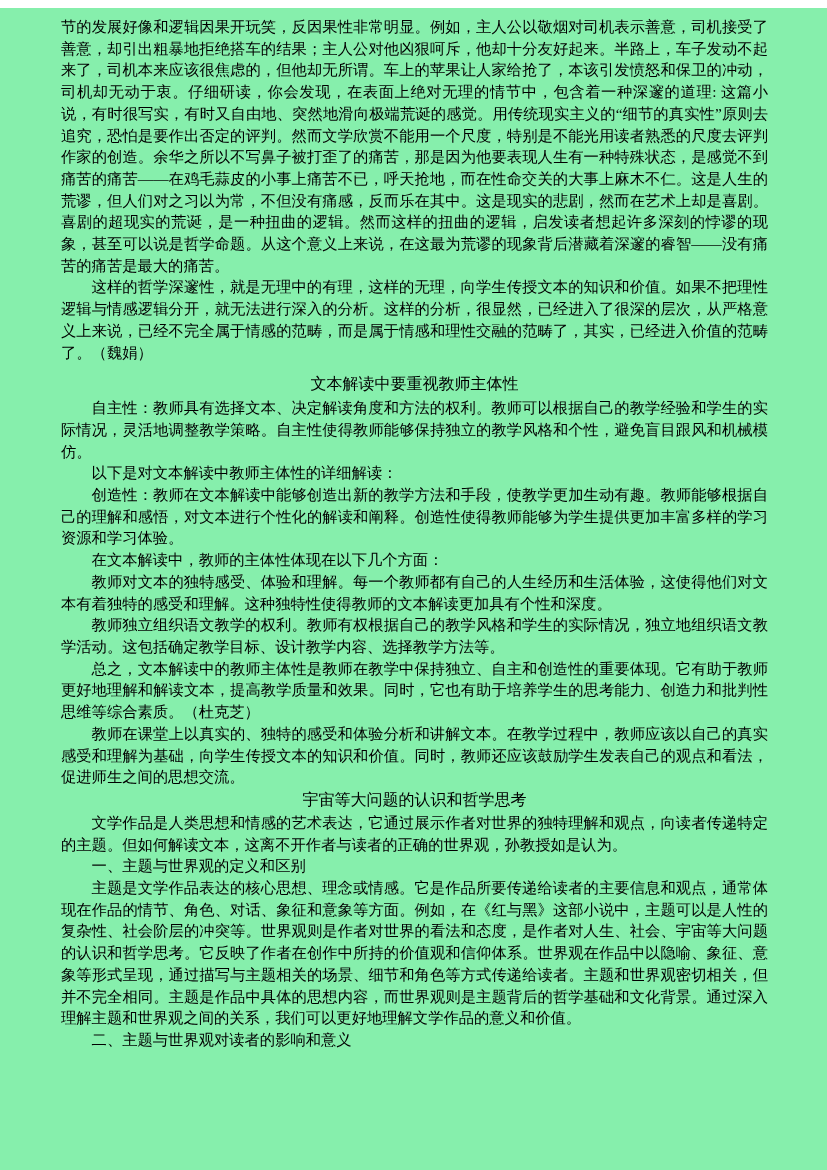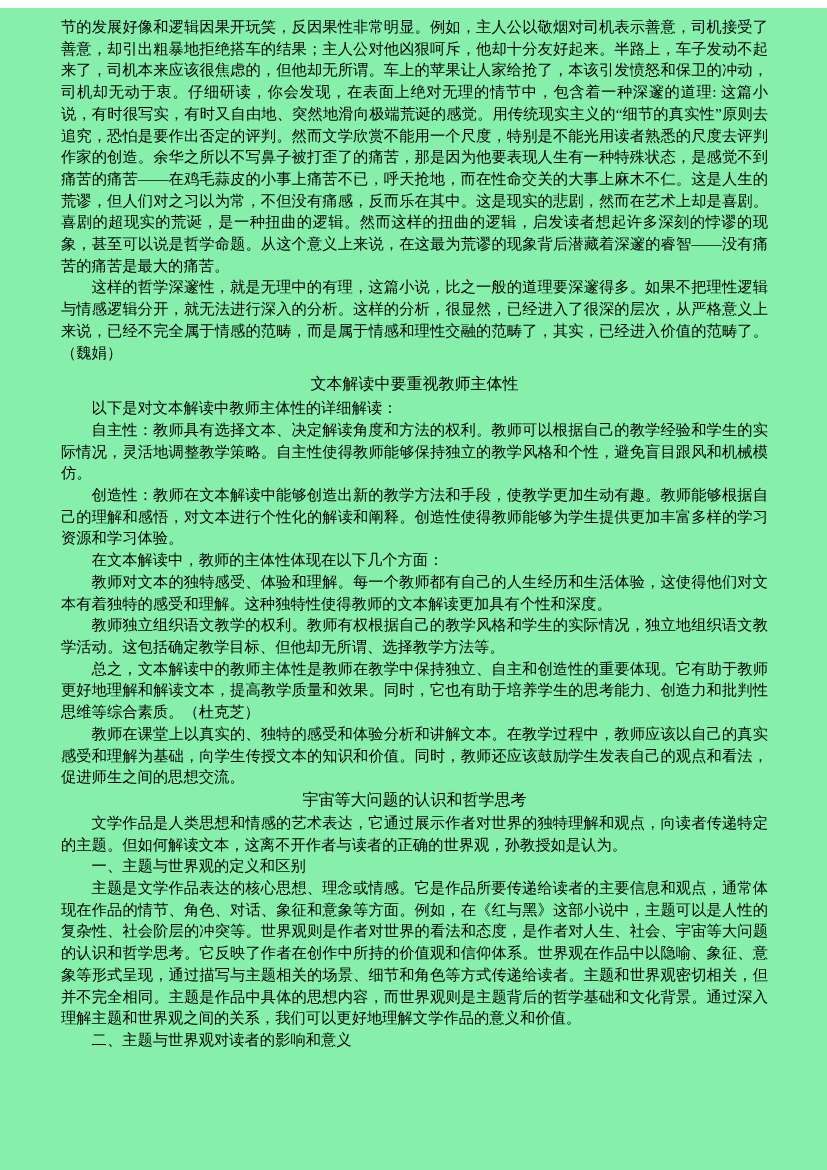--- a/index.html
+++ b/index.html
@@ -46,37 +46,37 @@
   }
 </style>
 </head>
 <body>
 
 <div class="page">
   <div class="content">
 
     <p class="para no-indent">节的发展好像和逻辑因果开玩笑，反因果性非常明显。例如，主人公以敬烟对司机表示善意，司机接受了善意，却引出粗暴地拒绝搭车的结果；主人公对他凶狠呵斥，他却十分友好起来。半路上，车子发动不起来了，司机本来应该很焦虑的，但他却无所谓。车上的苹果让人家给抢了，本该引发愤怒和保卫的冲动，司机却无动于衷。仔细研读，你会发现，在表面上绝对无理的情节中，包含着一种深邃的道理: 这篇小说，有时很写实，有时又自由地、突然地滑向极端荒诞的感觉。用传统现实主义的“细节的真实性”原则去追究，恐怕是要作出否定的评判。然而文学欣赏不能用一个尺度，特别是不能光用读者熟悉的尺度去评判作家的创造。余华之所以不写鼻子被打歪了的痛苦，那是因为他要表现人生有一种特殊状态，是感觉不到痛苦的痛苦——在鸡毛蒜皮的小事上痛苦不已，呼天抢地，而在性命交关的大事上麻木不仁。这是人生的荒谬，但人们对之习以为常，不但没有痛感，反而乐在其中。这是现实的悲剧，然而在艺术上却是喜剧。喜剧的超现实的荒诞，是一种扭曲的逻辑。然而这样的扭曲的逻辑，启发读者想起许多深刻的悖谬的现象，甚至可以说是哲学命题。从这个意义上来说，在这最为荒谬的现象背后潜藏着深邃的睿智——没有痛苦的痛苦是最大的痛苦。</p>
 
-    <p class="para">这样的哲学深邃性，就是无理中的有理，这篇小说，比之一般的道理要深邃得多。如果不把理性逻辑与情感逻辑分开，就无法进行深入的分析。这样的分析，很显然，已经进入了很深的层次，从严格意义上来说，已经不完全属于情感的范畴，而是属于情感和理性交融的范畴了，其实，已经进入价值的范畴了。（魏娟）</p>
+    <p class="para">这样的哲学深邃性，就是无理中的有理，这样的无理，向学生传授文本的知识和价值。如果不把理性逻辑与情感逻辑分开，就无法进行深入的分析。这样的分析，很显然，已经进入了很深的层次，从严格意义上来说，已经不完全属于情感的范畴，而是属于情感和理性交融的范畴了，其实，已经进入价值的范畴了。（魏娟）</p>
 
     <h2 class="doc-heading spaced">文本解读中要重视教师主体性</h2>
 
 
+    <p class="para">自主性：教师具有选择文本、决定解读角度和方法的权利。教师可以根据自己的教学经验和学生的实际情况，灵活地调整教学策略。自主性使得教师能够保持独立的教学风格和个性，避免盲目跟风和机械模仿。</p>
+
     <p class="para">以下是对文本解读中教师主体性的详细解读：</p>
-
-    <p class="para">自主性：教师具有选择文本、决定解读角度和方法的权利。教师可以根据自己的教学经验和学生的实际情况，灵活地调整教学策略。自主性使得教师能够保持独立的教学风格和个性，避免盲目跟风和机械模仿。</p>
 
 
     <p class="para">创造性：教师在文本解读中能够创造出新的教学方法和手段，使教学更加生动有趣。教师能够根据自己的理解和感悟，对文本进行个性化的解读和阐释。创造性使得教师能够为学生提供更加丰富多样的学习资源和学习体验。</p>
 
     <p class="para">在文本解读中，教师的主体性体现在以下几个方面：</p>
 
     <p class="para">教师对文本的独特感受、体验和理解。每一个教师都有自己的人生经历和生活体验，这使得他们对文本有着独特的感受和理解。这种独特性使得教师的文本解读更加具有个性和深度。</p>
 
-    <p class="para">教师独立组织语文教学的权利。教师有权根据自己的教学风格和学生的实际情况，独立地组织语文教学活动。这包括确定教学目标、但他却无所谓、选择教学方法等。</p>
+    <p class="para">教师独立组织语文教学的权利。教师有权根据自己的教学风格和学生的实际情况，独立地组织语文教学活动。这包括确定教学目标、设计教学内容、选择教学方法等。</p>
 
     <p class="para">总之，文本解读中的教师主体性是教师在教学中保持独立、自主和创造性的重要体现。它有助于教师更好地理解和解读文本，提高教学质量和效果。同时，它也有助于培养学生的思考能力、创造力和批判性思维等综合素质。（杜克芝）</p>
 
     <p class="para">教师在课堂上以真实的、独特的感受和体验分析和讲解文本。在教学过程中，教师应该以自己的真实感受和理解为基础，向学生传授文本的知识和价值。同时，教师还应该鼓励学生发表自己的观点和看法，促进师生之间的思想交流。</p>
 
     <h2 class="doc-heading">宇宙等大问题的认识和哲学思考</h2>
 
     <p class="para">文学作品是人类思想和情感的艺术表达，它通过展示作者对世界的独特理解和观点，向读者传递特定的主题。但如何解读文本，这离不开作者与读者的正确的世界观，孙教授如是认为。</p>
 
     <p class="para">一、主题与世界观的定义和区别</p>

